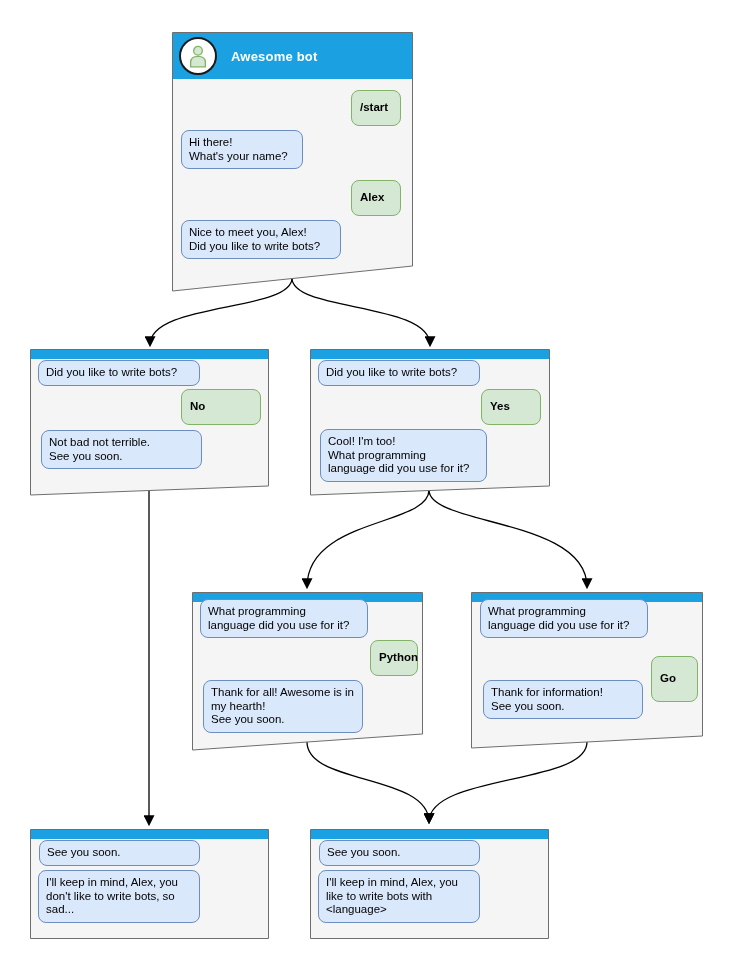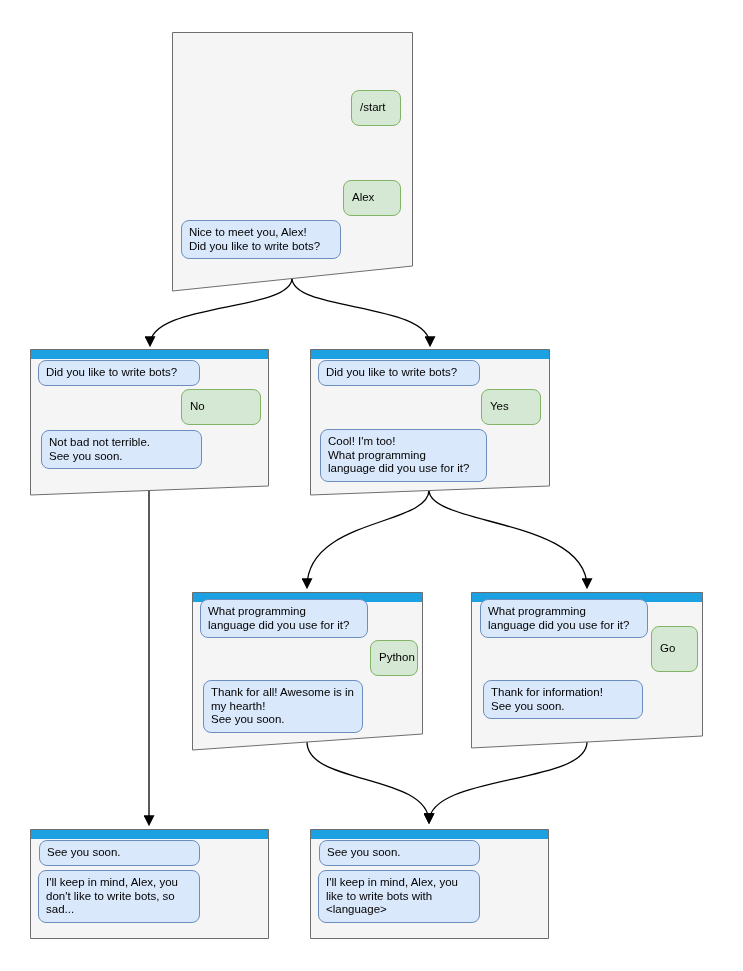--- a/index.html
+++ b/index.html
@@ -26,21 +26,21 @@
     letter-spacing:0.2px;
   }
   .bubble {
     position:absolute; border-radius:8px; box-sizing:border-box;
     font-size:11.5px; line-height:1.18; color:#000000;
     white-space:pre-line; padding:5px 7px;
   }
   .bot  { background:#DAE8FC; border:1px solid #6C8EBF; }
   .user {
     background:#D5E8D4; border:1px solid #82B366;
-    white-space:nowrap; display:flex; align-items:center; padding:17px 8px;
+    white-space:nowrap; display:flex; align-items:center; padding:17px 8px;font-weight:bold;
   }
 </style>
 </head>
 <body>
 
 <div class="canvas">
 
   <svg class="edges" width="743" height="971">
     <defs>
       <marker id="arrow" viewBox="0 0 10 10" refX="8" refY="5" markerWidth="11" markerHeight="11" markerUnits="userSpaceOnUse" orient="auto">
@@ -55,22 +55,33 @@
       <path d="M429,490 C429,526 587,518 587,587" marker-end="url(#arrow)"></path>
       <path d="M307,742 C307,785 429,774 429,822" marker-end="url(#arrow)"></path>
       <path d="M587,742 C587,785 429,774 429,822" marker-end="url(#arrow)"></path>
     </g>
   </svg>
 
   <div class="window" style="left:172px; top:32px; width:241px; height:260px;">
     <svg class="shell" width="241" height="260">
       <polygon points="0.5,0.5 240.5,0.5 240.5,234 0.5,259" fill="#F5F5F5" stroke="#6E6E6E" stroke-width="1"></polygon>
     </svg>
+    <div class="win-header root-header">
+      <div class="avatar">
+        <svg width="26" height="26" viewBox="0 0 24 24">
+          <circle cx="12" cy="7.2" r="4" fill="#D5E8D4" stroke="#82B366" stroke-width="1.2"></circle>
+          <path d="M5.2,22 L5.2,18 Q5.2,12.4 12,12.4 Q18.8,12.4 18.8,18 L18.8,22 Z" fill="#D5E8D4" stroke="#82B366" stroke-width="1.2"></path>
+        </svg>
+      </div>
+      <div class="win-title">Awesome bot</div>
+    </div>
     <div class="bubble user" style="right:12px; top:58px; width:50px; height:30px;">/start</div>
-    <div class="bubble user" style="right:12px; top:148px; width:58px; height:28px;">Alex</div>
+    <div class="bubble bot" style="left:9px; top:98px; width:122px;">Hi there!
+What's your name?</div>
+    <div class="bubble user" style="right:12px; top:148px; width:50px; height:28px;">Alex</div>
     <div class="bubble bot" style="left:9px; top:188px; width:160px;">Nice to meet you, Alex!
 Did you like to write bots?</div>
   </div>
 
   <div class="window" style="left:30px; top:349px; width:239px; height:147px;">
     <svg class="shell" width="239" height="147">
       <polygon points="0.5,0.5 238.5,0.5 238.5,137 0.5,146" fill="#F5F5F5" stroke="#6E6E6E" stroke-width="1"></polygon>
     </svg>
     <div class="win-header mini-header"></div>
     <div class="bubble bot" style="left:8px; top:11px; width:162px;">Did you like to write bots?</div>
@@ -104,21 +115,21 @@
 See you soon.</div>
   </div>
 
   <div class="window" style="left:471px; top:592px; width:232px; height:157px;">
     <svg class="shell" width="232" height="157">
       <polygon points="0.5,0.5 231.5,0.5 231.5,144 0.5,156" fill="#F5F5F5" stroke="#6E6E6E" stroke-width="1"></polygon>
     </svg>
     <div class="win-header mini-header"></div>
     <div class="bubble bot" style="left:9px; top:7px; width:168px;">What programming
 language did you use for it?</div>
-    <div class="bubble user" style="right:5px; top:34px; width:47px; height:46px;">Go</div>
+    <div class="bubble user" style="right:5px; top:64px; width:47px; height:46px;">Go</div>
     <div class="bubble bot" style="left:12px; top:88px; width:160px;">Thank for information!
 See you soon.</div>
   </div>
 
   <div class="window" style="left:30px; top:829px; width:239px; height:110px;">
     <svg class="shell" width="239" height="110">
       <polygon points="0.5,0.5 238.5,0.5 238.5,109.5 0.5,109.5" fill="#F5F5F5" stroke="#6E6E6E" stroke-width="1"></polygon>
     </svg>
     <div class="win-header mini-header"></div>
     <div class="bubble bot" style="left:9px; top:11px; width:161px;">See you soon.</div>

